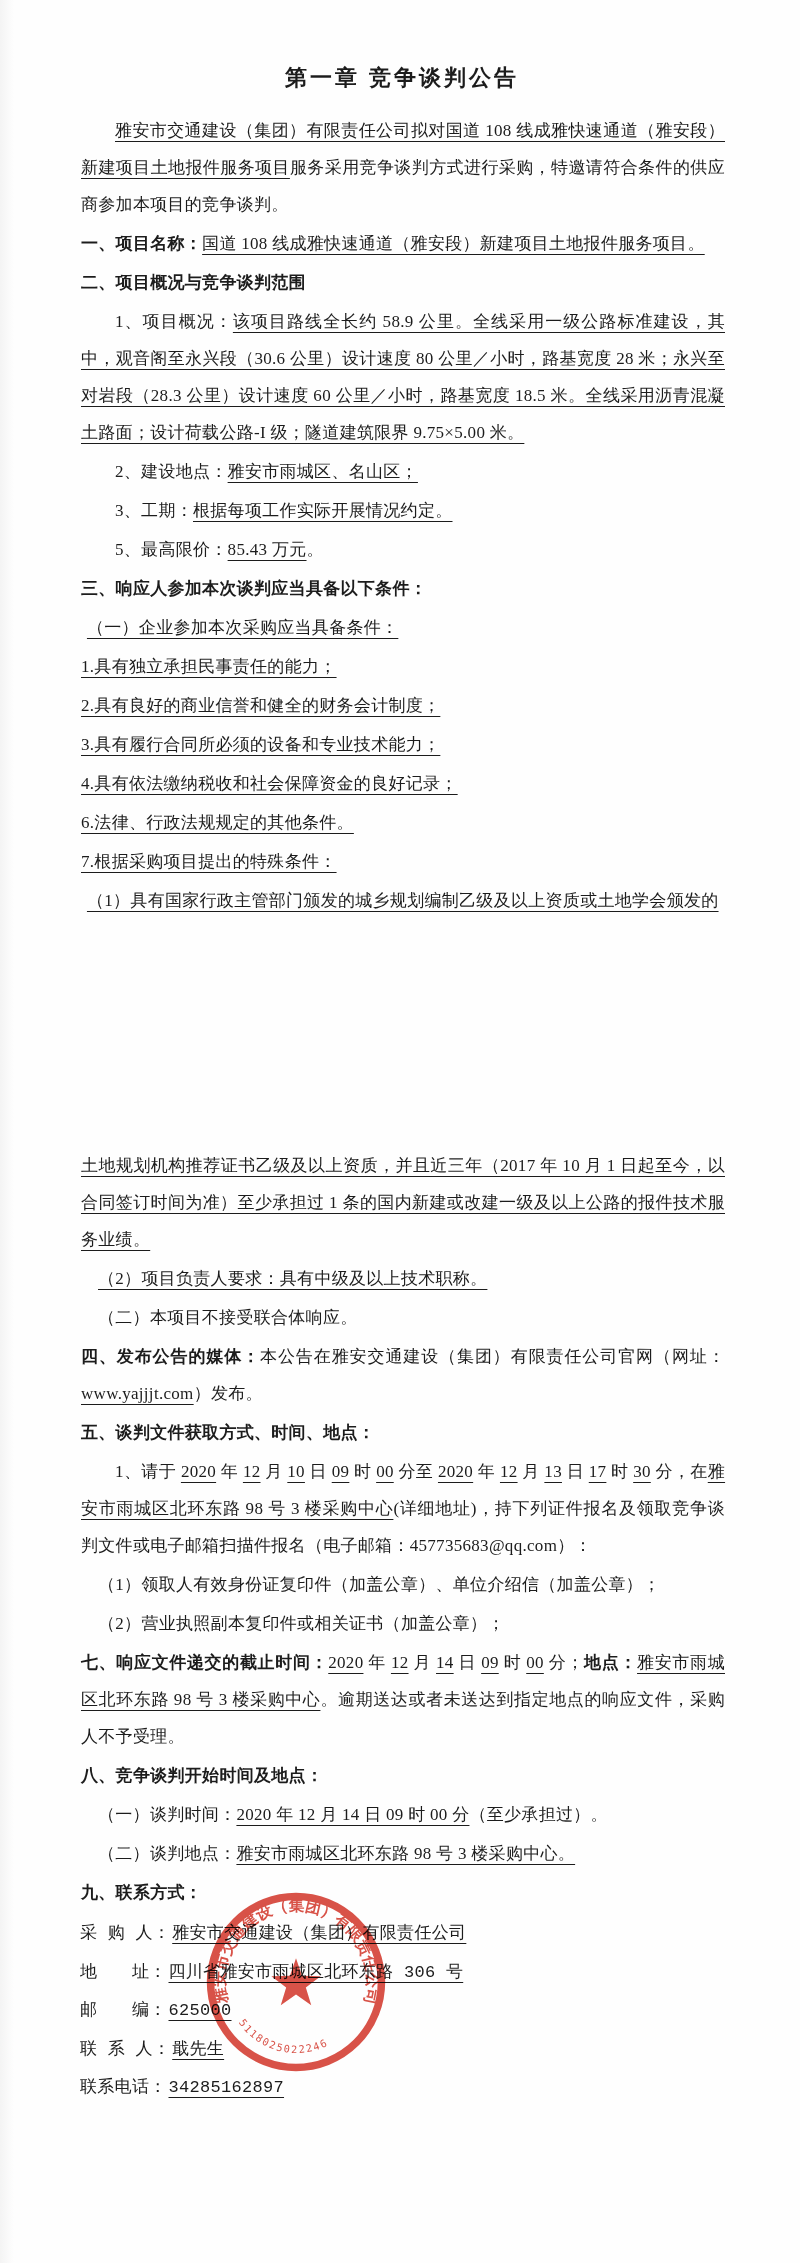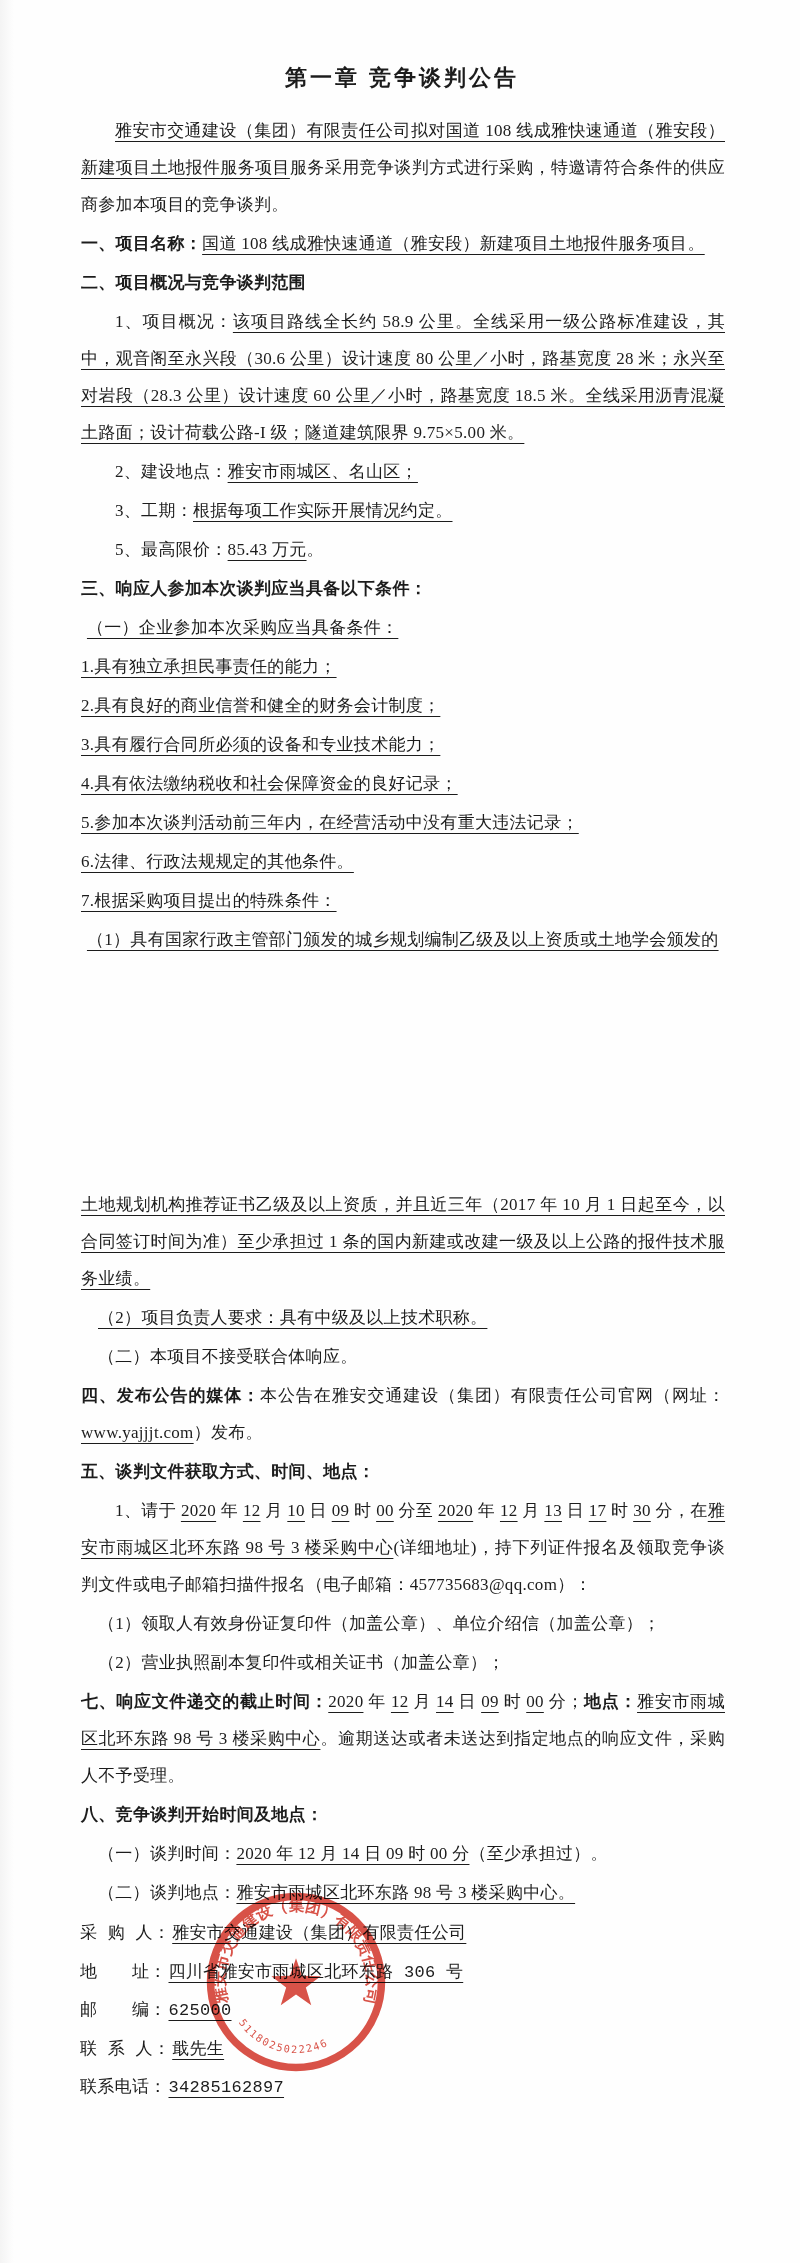--- a/index.html
+++ b/index.html
@@ -71,37 +71,37 @@
       <p class="para ind2"><span class="">1、项目概况：</span><span class="u ">该项目路线全长约 58.9 公里。全线采用一级公路标准建设，其中，观音阁至永兴段（30.6 公里）设计速度 80 公里／小时，路基宽度 28 米；永兴至对岩段（28.3 公里）设计速度 60 公里／小时，路基宽度 18.5 米。全线采用沥青混凝土路面；设计荷载公路-I 级；隧道建筑限界 9.75×5.00 米。</span></p>
       <p class="para ind2"><span class="">2、建设地点：</span><span class="u ">雅安市雨城区、名山区；</span></p>
       <p class="para ind2"><span class="">3、工期：</span><span class="u ">根据每项工作实际开展情况约定。</span></p>
       <p class="para ind2"><span class="">5、最高限价：</span><span class="u ">85.43 万元</span><span class="">。</span></p>
       <p class="para "><span class="b">三、响应人参加本次谈判应当具备以下条件：</span></p>
       <p class="para ind05"><span class="u ">（一）企业参加本次采购应当具备条件：</span></p>
       <p class="para "><span class="u ">1.具有独立承担民事责任的能力；</span></p>
       <p class="para "><span class="u ">2.具有良好的商业信誉和健全的财务会计制度；</span></p>
       <p class="para "><span class="u ">3.具有履行合同所必须的设备和专业技术能力；</span></p>
       <p class="para "><span class="u ">4.具有依法缴纳税收和社会保障资金的良好记录；</span></p>
-      <p class="para "><span class="u ">5.参加本次谈判活动前三年内，在经营活动中没有重大违法记录；</span></p>
       <p class="para "><span class="u ">6.法律、行政法规规定的其他条件。</span></p>
       <p class="para "><span class="u ">7.根据采购项目提出的特殊条件：</span></p>
       <p class="para ind05"><span class="u ">（1）具有国家行政主管部门颁发的城乡规划编制乙级及以上资质或土地学会颁发的</span></p>
       <div style="height: 224px;"></div>
       <p class="para "><span class="u ">土地规划机构推荐证书乙级及以上资质，并且近三年（2017 年 10 月 1 日起至今，以合同签订时间为准）至少承担过 1 条的国内新建或改建一级及以上公路的报件技术服务业绩。</span></p>
       <p class="para ind1"><span class="u ">（2）项目负责人要求：具有中级及以上技术职称。</span></p>
       <p class="para ind1"><span class="">（二）本项目不接受联合体响应。</span></p>
       <p class="para "><span class="b">四、发布公告的媒体：</span><span class="">本公告在雅安交通建设（集团）有限责任公司官网（网址：</span><span class="u ">www.yajjjt.com</span><span class="">）发布。</span></p>
       <p class="para "><span class="b">五、谈判文件获取方式、时间、地点：</span></p>
       <p class="para ind2"><span class="">1、请于 </span><span class="u ">2020</span><span class=""> 年 </span><span class="u ">12</span><span class=""> 月 </span><span class="u ">10</span><span class=""> 日 </span><span class="u ">09</span><span class=""> 时 </span><span class="u ">00</span><span class=""> 分至 </span><span class="u ">2020</span><span class=""> 年 </span><span class="u ">12</span><span class=""> 月 </span><span class="u ">13</span><span class=""> 日 </span><span class="u ">17</span><span class=""> 时 </span><span class="u ">30</span><span class=""> 分，在</span><span class="u ">雅安市雨城区北环东路 98 号 3 楼采购中心</span><span class="">(详细地址)，持下列证件报名及领取竞争谈判文件或电子邮箱扫描件报名（电子邮箱：457735683@qq.com）：</span></p>
       <p class="para ind1"><span class="">（1）领取人有效身份证复印件（加盖公章）、单位介绍信（加盖公章）；</span></p>
       <p class="para ind1"><span class="">（2）营业执照副本复印件或相关证书（加盖公章）；</span></p>
       <p class="para "><span class="b">七、响应文件递交的截止时间：</span><span class="u ">2020</span><span class=""> 年 </span><span class="u ">12</span><span class=""> 月 </span><span class="u ">14</span><span class=""> 日 </span><span class="u ">09</span><span class=""> 时 </span><span class="u ">00</span><span class=""> 分；</span><span class="b">地点：</span><span class="u ">雅安市雨城区北环东路 98 号 3 楼采购中心</span><span class="">。逾期送达或者未送达到指定地点的响应文件，采购人不予受理。</span></p>
       <p class="para "><span class="b">八、竞争谈判开始时间及地点：</span></p>
       <p class="para ind1"><span class="">（一）谈判时间：</span><span class="u ">2020 年 12 月 14 日 09 时 00 分</span><span class="">（至少承担过）。</span></p>
       <p class="para ind1"><span class="">（二）谈判地点：</span><span class="u ">雅安市雨城区北环东路 98 号 3 楼采购中心。</span></p>
+      <p class="para "><span class="b">九、联系方式：</span></p>
     </div>
 
   <div class="contact-block">
     <div id="contact-body">
         <p class="contact-line"><span>采  购  人：</span><span class="u val">雅安市交通建设（集团）有限责任公司</span></p>
         <p class="contact-line"><span>地　　址：</span><span class="u val">四川省雅安市雨城区北环东路 306 号</span></p>
         <p class="contact-line"><span>邮　　编：</span><span class="u val">625000</span></p>
         <p class="contact-line"><span>联 系 人：</span><span class="u val">戢先生</span></p>
         <p class="contact-line"><span>联系电话：</span><span class="u val">34285162897</span></p>
       </div>

